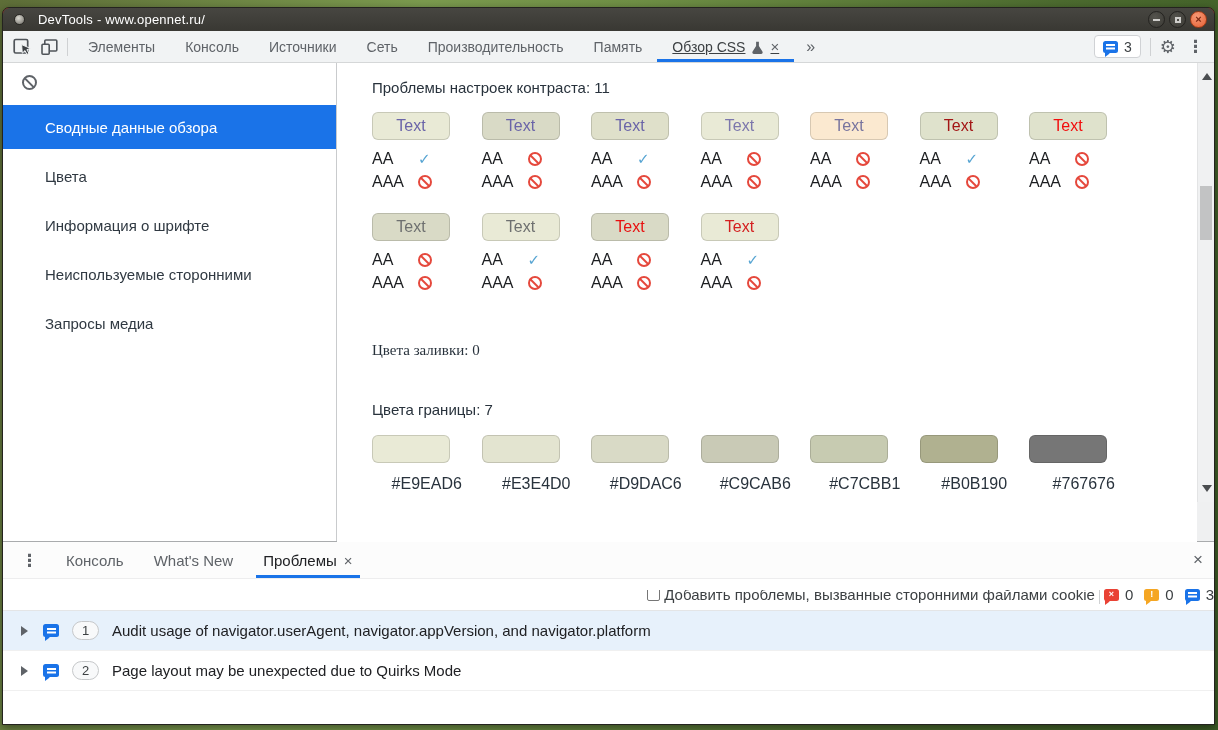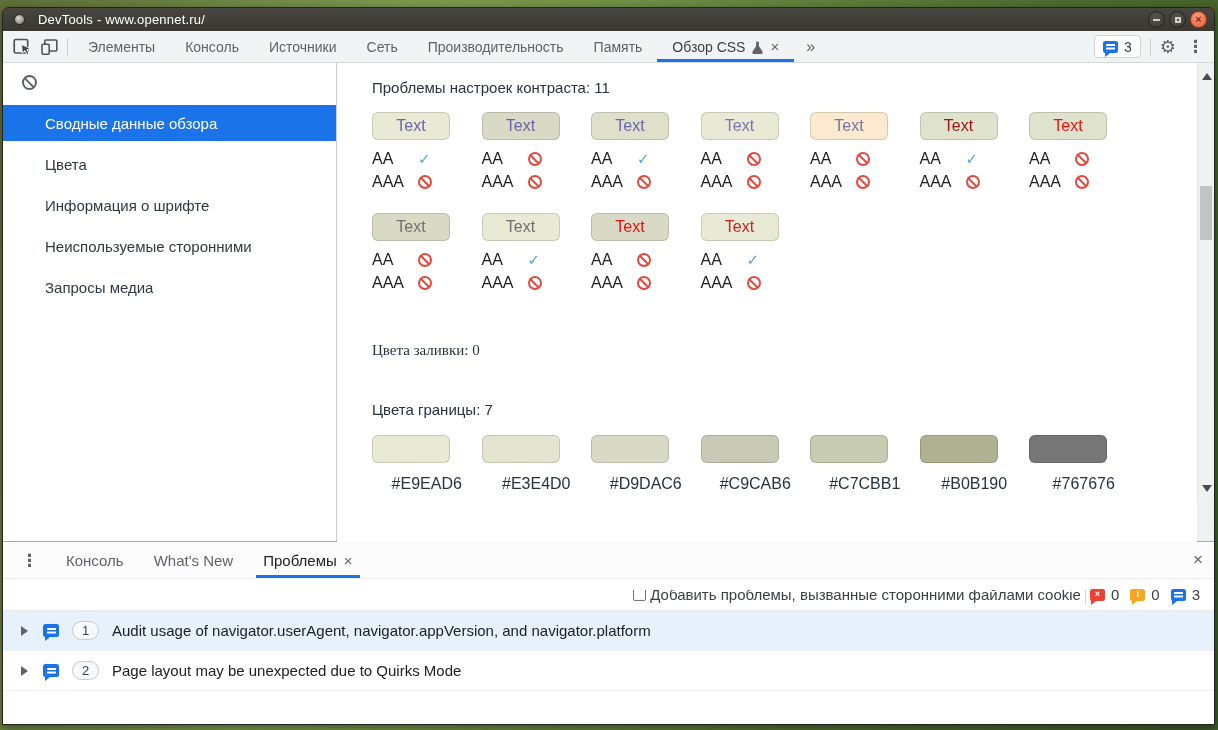--- a/index.html
+++ b/index.html
@@ -27,21 +27,21 @@
   .wc .bar { width:7px; height:2px; background:#cfcecb; }
   .wc .box { width:6px; height:6px; border:2px solid #cfcecb; }
   .wc.close { background:radial-gradient(circle at 40% 30%, #f79a77, #e45f33); border-color:#9c3a17; }
   .wc.close .x { color:#7d2812; font-size:11px; font-weight:bold; line-height:1; margin-top:-1px; }
   
   .tabbar { flex:0 0 32px; background:#f1f3f4; border-bottom:1px solid #d5d7d8; display:flex; align-items:stretch; font-size:14px; color:#5f6368; }
   .left-icons { display:flex; align-items:center; gap:9px; padding:0 5px 0 10px; }
   .vdiv { width:1px; height:18px; background:#cfd1d3; align-self:center; }
   .tabs { display:flex; align-items:stretch; }
   .tab { display:flex; align-items:center; padding:0 15px; cursor:default; white-space:nowrap; }
-  .tab.active { color:#3c4043; position:relative; }
+  .tab.active { color:#3c4043; position:relative;text-decoration:underline; }
   .tab.active::after { content:""; position:absolute; left:0; right:0; bottom:0; height:3px; background:var(--accent); }
   .flask { margin:2px 0 0 7px; }
   .tab-x { margin-left:7px; font-size:15px; color:#5f6368; line-height:1; }
   .more { display:flex; align-items:center; padding:0 12px; font-size:16px; }
   .tb-right { margin-left:auto; display:flex; align-items:center; gap:9px; padding-right:8px; }
   .issues-btn { display:flex; align-items:center; gap:6px; height:23px; padding:0 8px; background:#fff; border:1px solid #d0d2d5; border-radius:4px; color:#3c4043; font-size:14px; }
   .uni-icon { font-family:"DejaVu Sans", sans-serif; color:#5f6368; line-height:1; }
   .gear { font-size:18px; }
   .kebab { font-size:17px; font-weight:bold; padding:0 2px; }
   
@@ -50,21 +50,21 @@
     border:3px solid transparent; border-top:4px solid var(--c, var(--accent)); border-left:4px solid var(--c, var(--accent)); }
   .bubble .lines { position:absolute; left:3px; top:3.5px; width:9px; height:2px; background:#fff; box-shadow:0 3.5px 0 #fff; }
   .bubble .glyph { color:#fff; font-size:9px; font-weight:bold; line-height:1; margin-top:-1px; }
   
   .main { flex:1 1 auto; min-height:0; display:flex; }
   .sidebar { flex:0 0 334px; border-right:1px solid #c9cbcd; background:#fff; }
   .sidebar-toolbar { padding:12px 0 0 19px; height:38px; }
   .no-symbol { display:inline-block; width:15px; height:15px; border:2px solid #5f6368; border-radius:50%; position:relative; }
   .no-symbol::after { content:""; position:absolute; left:-1px; top:4.5px; width:13px; height:2px; background:#5f6368; transform:rotate(45deg); }
   .side-items { margin-top:4px; }
-  .side-item { height:36px; margin-bottom:5px; display:flex; align-items:center; padding-left:42px; font-size:15px; color:#303942; }
+  .side-item { height:44px; margin-bottom:5px; display:flex; align-items:center; padding-left:42px; font-size:15px; color:#303942; }
   .side-item.selected { background:var(--accent); color:#fff; }
   .content { flex:1 1 auto; position:relative; background:#eff0f1; min-width:0; }
   .card { position:absolute; left:0; top:0; right:17px; height:527px; background:#fff; padding:16px 0 0 35px; overflow:hidden; }
   .section-title { font-size:15px; color:#28323c; margin:0; font-weight:400; }
   .contrast-grid { margin-top:16px; display:grid; grid-template-columns:repeat(7,109.5px); row-gap:21px; }
   .swatch { width:78px; height:28px; border:1px solid rgba(0,0,0,.14); border-radius:6px; display:flex; align-items:center; justify-content:center; font-size:16px; }
   .aa-row { display:flex; align-items:center; margin-top:9px; height:20px; font-size:16px; color:#1c1e21; }
   .aa-row.aaa { margin-top:3px; }
   .aa-row .lbl { display:inline-block; min-width:46px; }
   .check { font-family:"DejaVu Sans", sans-serif; color:var(--check); font-size:15px; font-weight:bold; }
@@ -82,21 +82,21 @@
   .sb-down { bottom:10px; border-top:7px solid #4a4d50; }
   .sb-thumb { position:absolute; left:2px; top:123px; width:12px; height:54px; background:#c2c3c4; }
   
   .drawer { flex:0 0 183px; border-top:1px solid #a9abad; background:#fff; display:flex; flex-direction:column; }
   .drawer-tabbar { flex:0 0 37px; display:flex; align-items:stretch; background:#fcfcfc; position:relative; font-size:15px; color:#5f6368; border-bottom:1px solid #ededee; }
   .drawer-kebab { display:flex; align-items:center; padding:0 13px 0 18px; }
   .drawer-tab { display:flex; align-items:center; padding:0 15px; white-space:nowrap; }
   .drawer-tab.active { color:#202124; position:relative; }
   .drawer-tab.active::after { content:""; position:absolute; left:8px; right:8px; bottom:0; height:3px; background:var(--accent); }
   .drawer-close { position:absolute; right:11px; top:9px; font-size:17px; color:#5f6368; line-height:1; }
-  .drawer-toolbar { flex:0 0 32px; border-bottom:1px solid #e4e5e6; display:flex; align-items:center; justify-content:flex-end; gap:4px; padding-right:14px; font-size:15px; color:#3c4043; }
+  .drawer-toolbar { flex:0 0 32px; border-bottom:1px solid #e4e5e6; display:flex; align-items:center; justify-content:flex-end; gap:4px; font-size:15px; color:#3c4043; }
   .checkbox { width:13px; height:13px; border:1px solid #767676; border-radius:2px; background:#fff; flex:0 0 auto; }
   .badge { display:flex; align-items:center; gap:6px; color:#3c4043; }
   .issues-list { flex:1 1 auto; }
   .issue-row { height:40px; display:flex; align-items:center; padding-left:18px; font-size:15px; color:#202124; background:#fff; border-bottom:1px solid #f0f0f0; }
   .issue-row.selected { background:#e7f1fb; }
   .expand-arrow { width:0; height:0; border-left:7px solid #5f6368; border-top:5px solid transparent; border-bottom:5px solid transparent; margin-right:15px; flex:0 0 auto; }
   .issue-row .bubble { width:16px; height:13px; margin-right:13px; }
   .issue-row .bubble .lines { left:3.5px; top:3.5px; width:9px; }
   .pill { min-width:27px; height:19px; border:1px solid #c6c8ca; border-radius:10px; background:#f8f9fa; color:#3c4043; font-size:13px; display:flex; align-items:center; justify-content:center; padding:0 5px; margin-right:13px; flex:0 0 auto; }
 </style>

